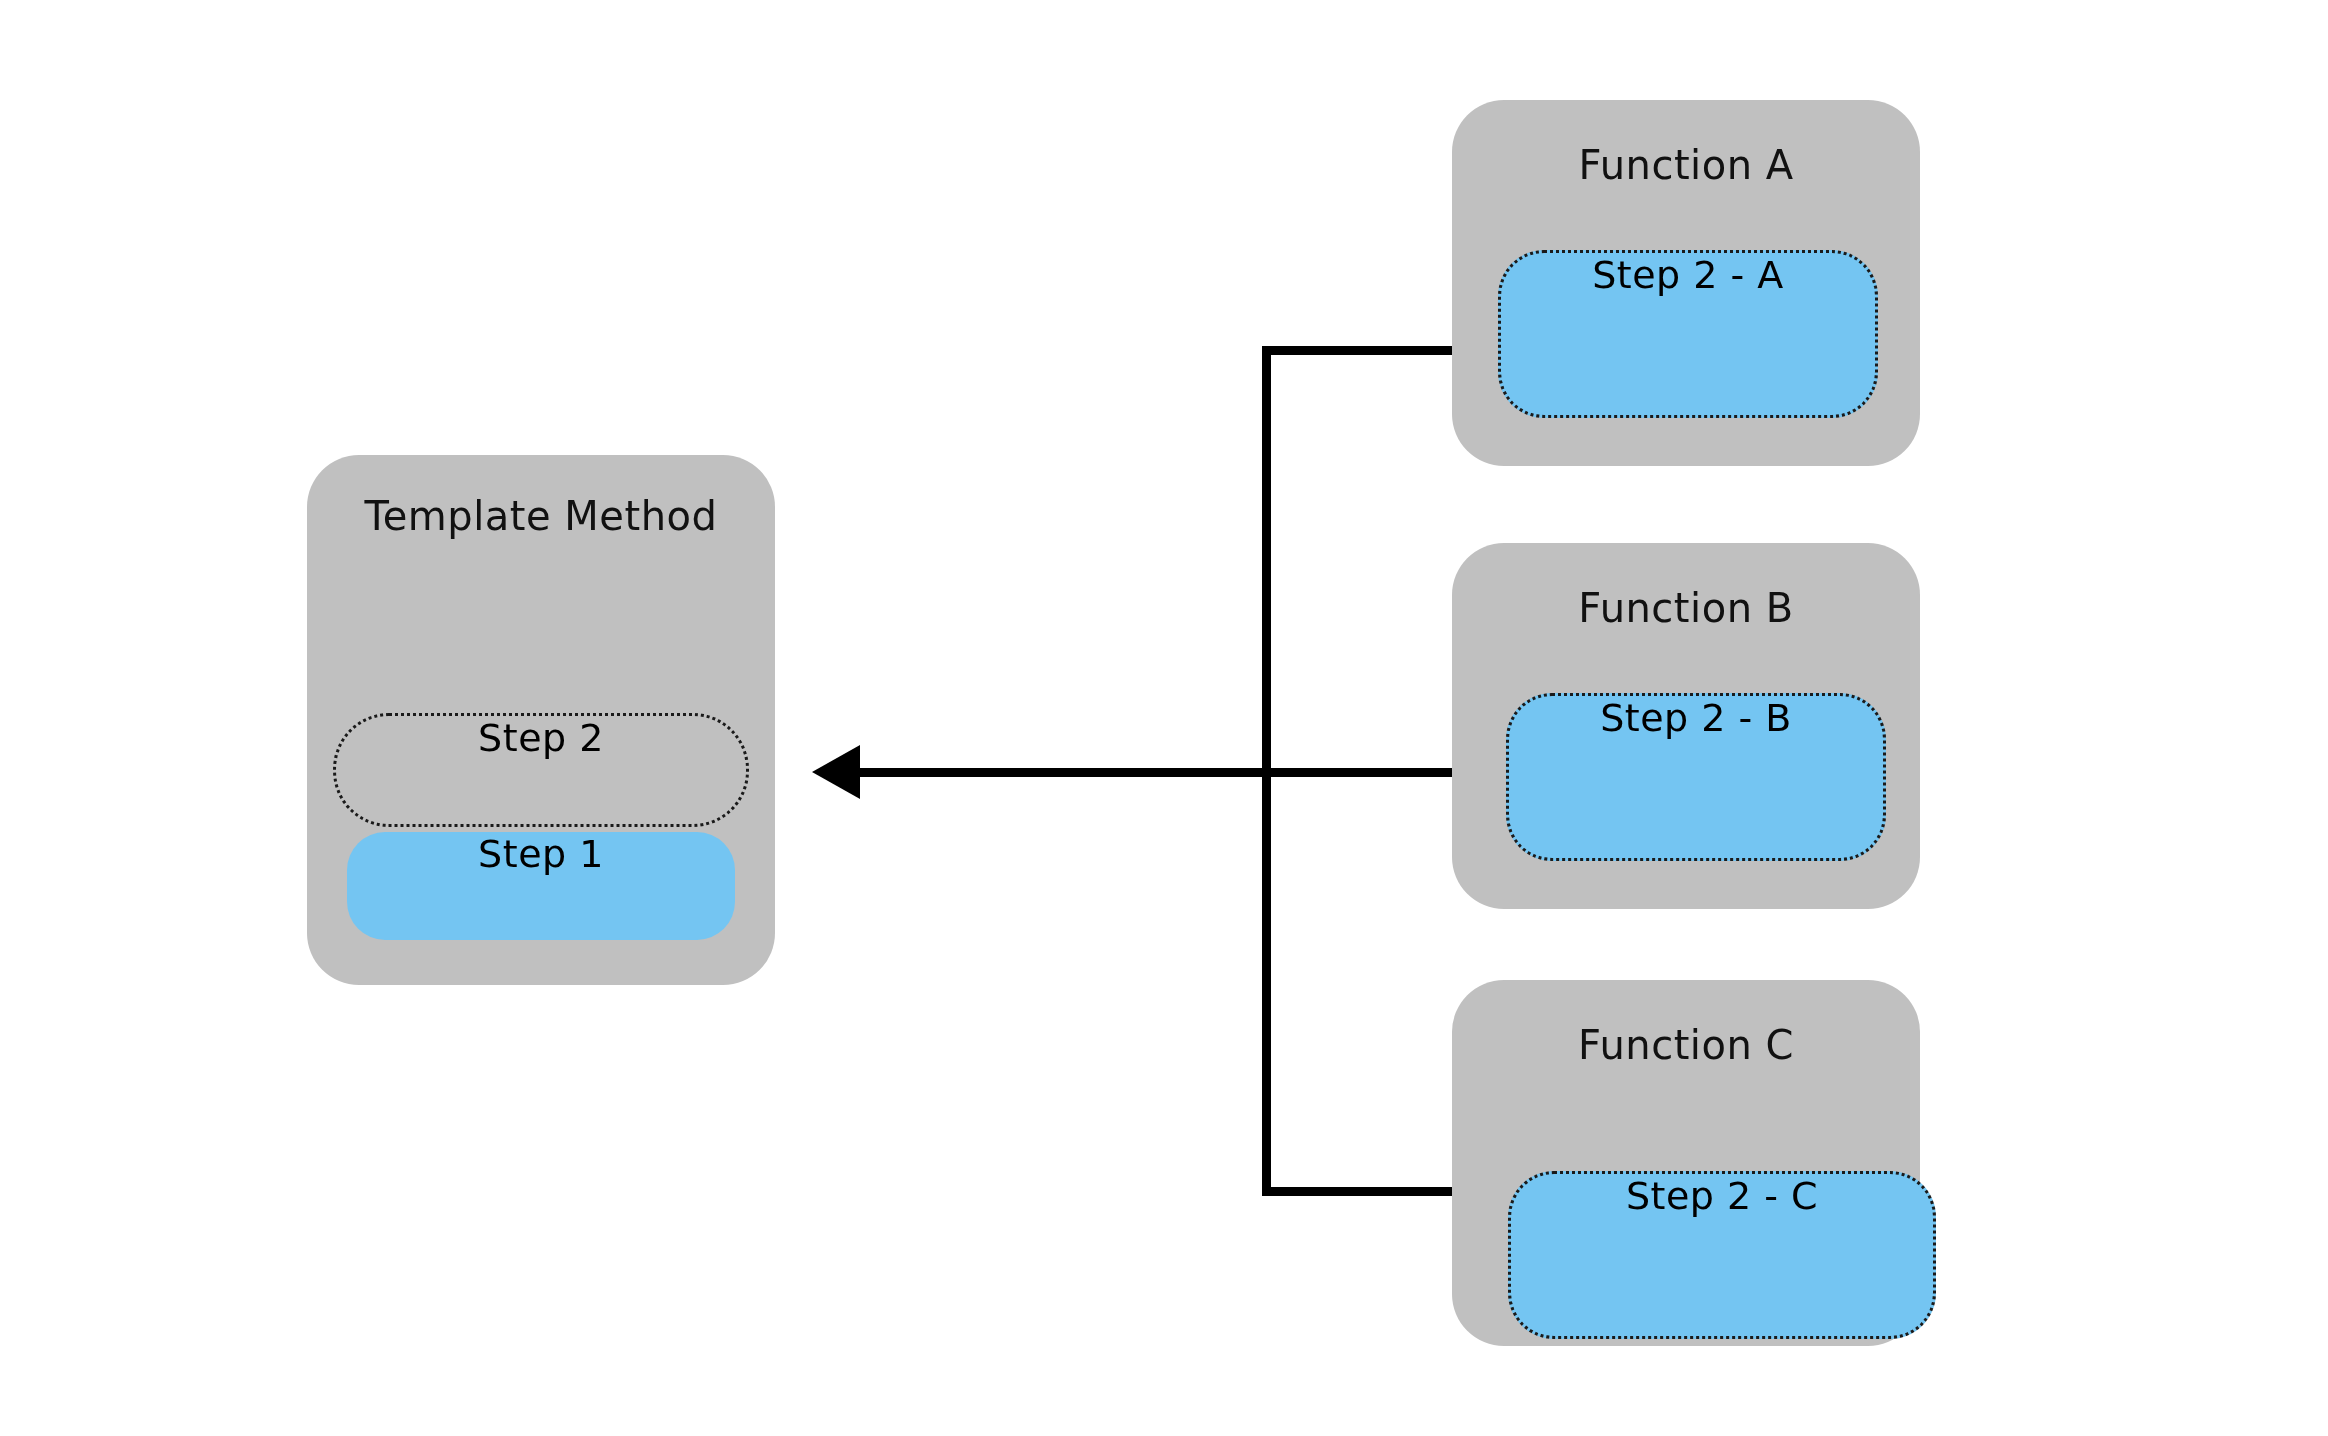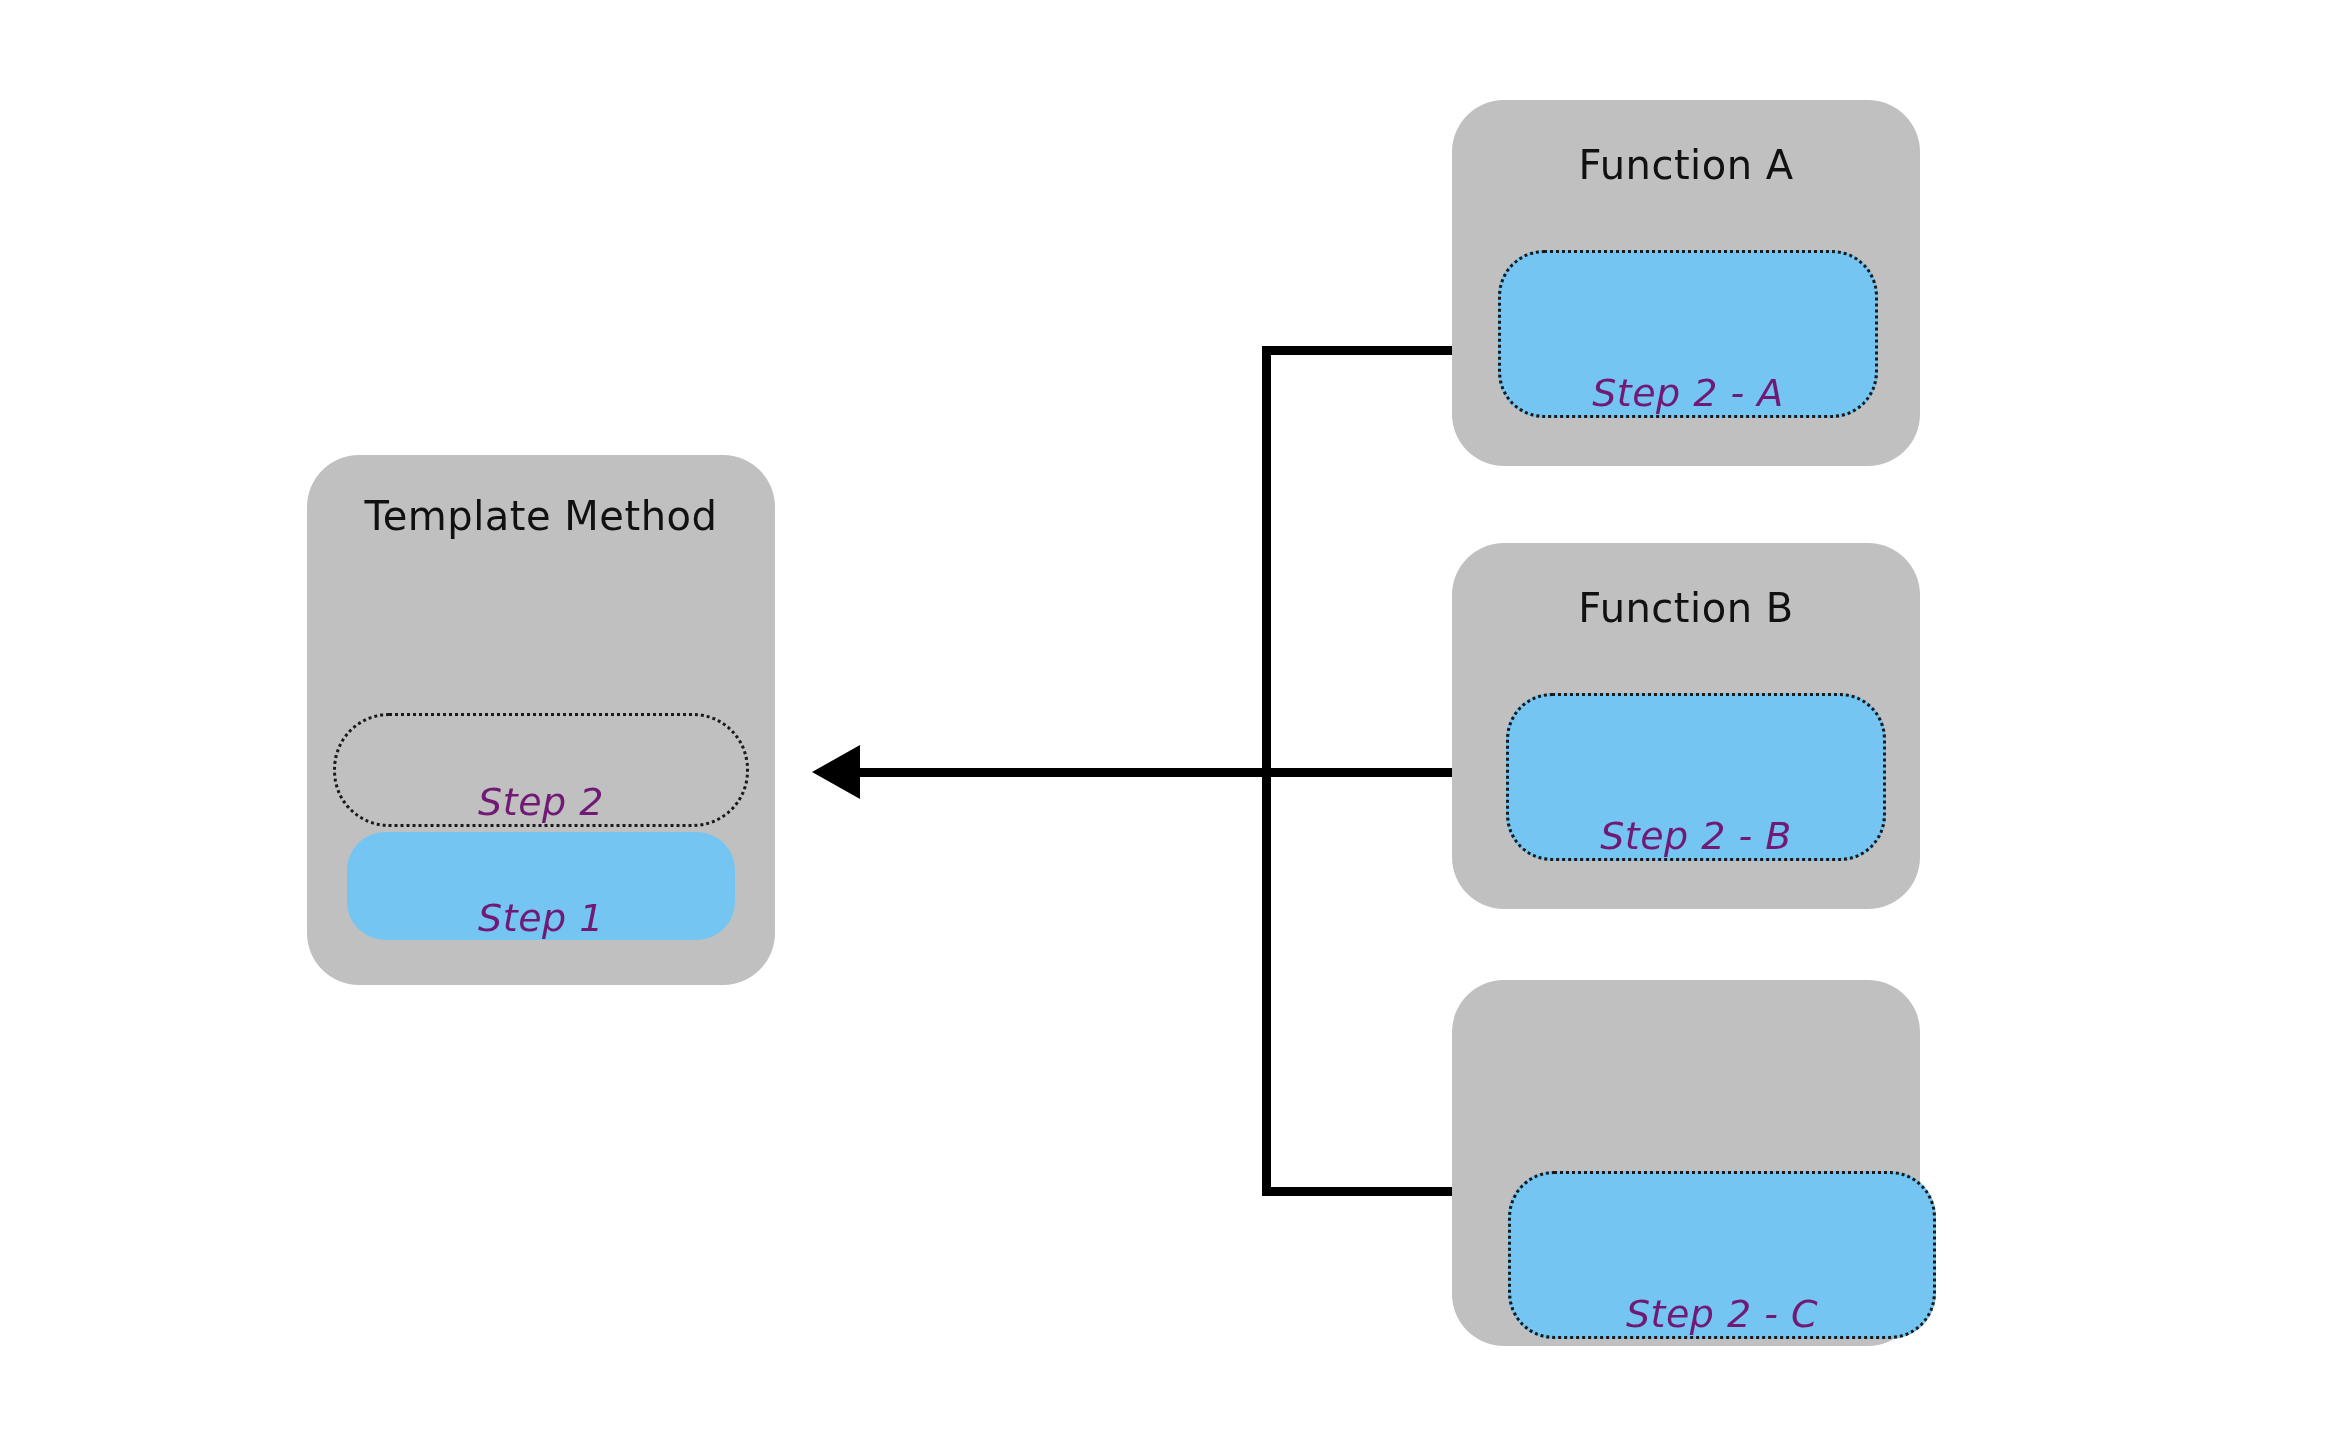--- a/index.html
+++ b/index.html
@@ -36,28 +36,27 @@
     font-weight: 400;
     letter-spacing: 0.5px;
     white-space: nowrap;
   }
 
   
   .pill {
     position: absolute;
     box-sizing: border-box;
     display: flex;
-    align-items: flex-end;
+    align-items: flex-start;
     justify-content: center;
-    color: #701a75;
+    color: #000000;
     font-size: 38px;
     font-family: "DejaVu Sans", sans-serif;
     letter-spacing: 0.5px;
     white-space: nowrap;
-    font-style: italic;
   }
   .pill-solid {
     background: #74c5f2;
     border-radius: 38px;
   }
   .pill-hook {
     background: transparent;
     border: 3px dotted #1a1a1a;
     border-radius: 56px;
   }
@@ -122,19 +121,20 @@
 
   <div class="card" style="left:1452px; top:543px; width:468px; height:366px;">
     <div class="card-title" style="top:42px;text-align:center;">Function B</div>
 
     <div class="pill pill-override" style="left:54px; top:150px; width:380px; height:168px;">
       <span>Step 2 - B</span>
     </div>
   </div>
 
   <div class="card" style="left:1452px; top:980px; width:468px; height:366px;">
+    <div class="card-title" style="top:42px;">Function C</div>
 
     <div class="pill pill-override" style="left:56px; top:150px; width:428px; height:168px;margin-top:41px;">
       <span>Step 2 - C</span>
     </div>
   </div>
 
 </div>
 
 </body></html>

